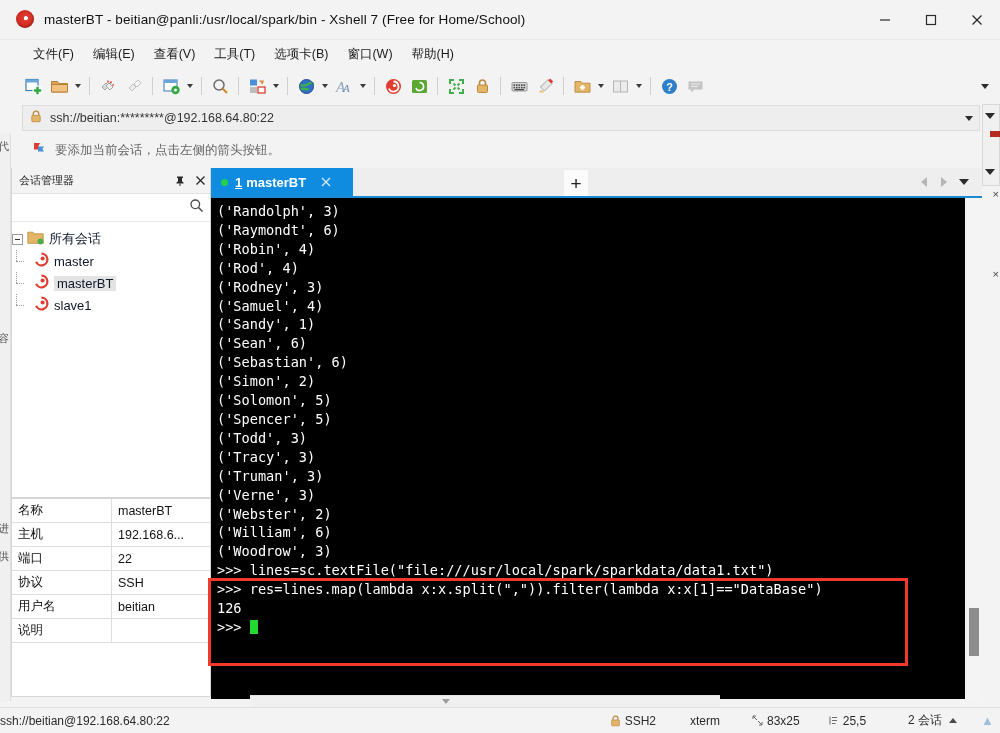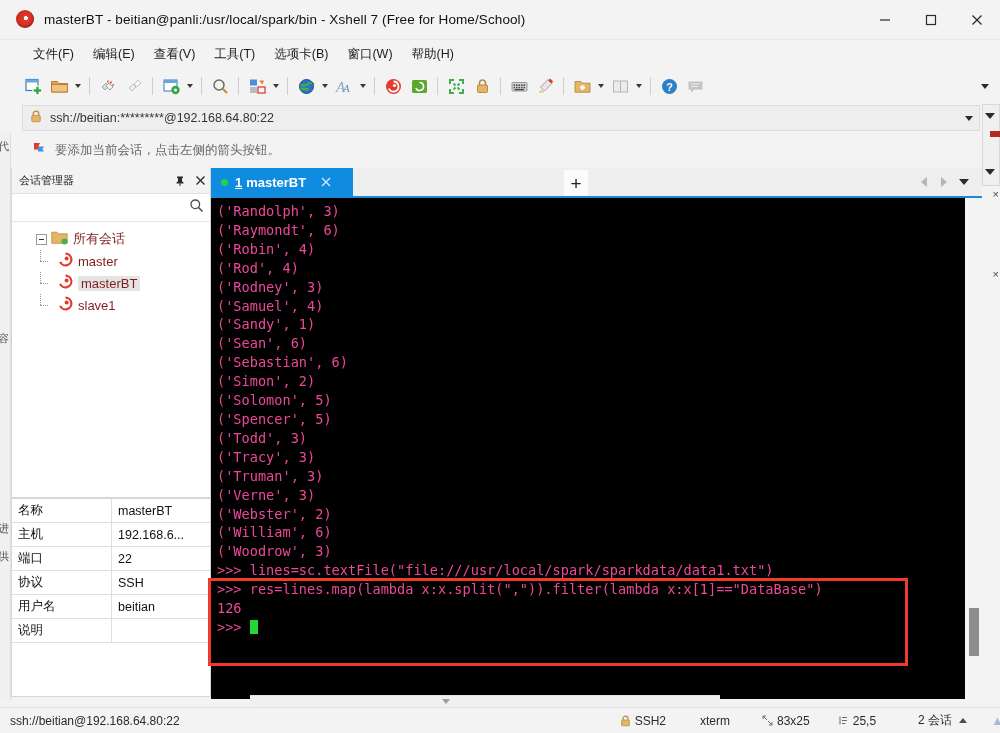--- a/index.html
+++ b/index.html
@@ -136,21 +136,21 @@
     justify-content: center; color: #222;
   }
   .sess-search {
     height: 28px; background: #fff; border-bottom: 1px solid #e7e7e7;
     display: flex; align-items: center; padding: 0 6px;
   }
   .sess-search-input {
     flex: 1; border: none; outline: none; background: transparent;
     font-family: "Liberation Sans", sans-serif; font-size: 12px; color: #222;
   }
-  .sess-tree { padding: 8px 0 0 24px; font-size: 13px; color: #7f1d1d; }
+  .sess-tree { padding: 8px 0 0 0; font-size: 13px; color: #0f172a; }
   .tree-row { display: flex; align-items: center; height: 18px; margin-bottom: 0; }
   .tree-expander {
     width: 11px; height: 11px; border: 1px solid #9a9a9a; background: #fff;
     margin-right: 4px; position: relative; flex: none;
   }
   .tree-expander:before {
     content: ""; position: absolute; left: 2px; top: 4px;
     width: 5px; height: 1px; background: #333;
   }
   .tree-indent { width: 22px; flex: none; height: 18px; position: relative; }
@@ -221,21 +221,21 @@
   .term-wrap {
     position: absolute; left: 211px; top: 196px; width: 771px; height: 503px;
     background: #000; border-top: 2px solid #1b8ad3;
   }
   .term {
     position: absolute; left: 0; top: 0; right: 18px; bottom: 0;
     overflow: hidden; padding: 4px 0 0 6px;
   }
   .term-line {
     font-family: "DejaVu Sans Mono", "Liberation Mono", monospace;
-    font-size: 13.6px; line-height: 18.9px; color: #ec4899;
+    font-size: 13.6px; line-height: 18.9px; color: #ffffff;
     white-space: pre;
   }
   .term-scroll {
     position: absolute; right: 0; top: 0; width: 18px; bottom: 0;
     background: #f4f4f4; border-left: 1px solid #000;
   }
   .term-thumb {
     position: absolute; left: 4px; width: 10px; top: 410px; height: 48px;
     background: #8d8d8d;
   }
@@ -270,21 +270,21 @@
     position: absolute; right: 1px; top: 268px; font-size: 11px; color: #444;
     z-index: 7; font-family: "Liberation Sans", sans-serif;
   }
 
   
   .statusbar {
     position: absolute; left: 0; bottom: 0; width: 1000px; height: 26px;
     background: #f3f3f3; border-top: 1px solid #e0e0e0;
     display: flex; align-items: center; font-size: 12px; color: #2b2b2b;
   }
-  .sb-path { margin-left: 10px; white-space: nowrap; }
+  .sb-path { white-space: nowrap; }
   .sb-seg { display: flex; align-items: center; white-space: nowrap; }
   .grip {
     margin-left: auto; margin-right: 3px; width: 12px; height: 12px; position: relative;
   }
   .bottom-scroll-hint {
     position: absolute; left: 250px; bottom: 26px; width: 470px; height: 12px;
     background: #f0f0f0; border-top: 1px solid #e4e4e4;
   }
   .bottom-scroll-hint:after {
     content: ""; position: absolute; left: 192px; top: 3px;

